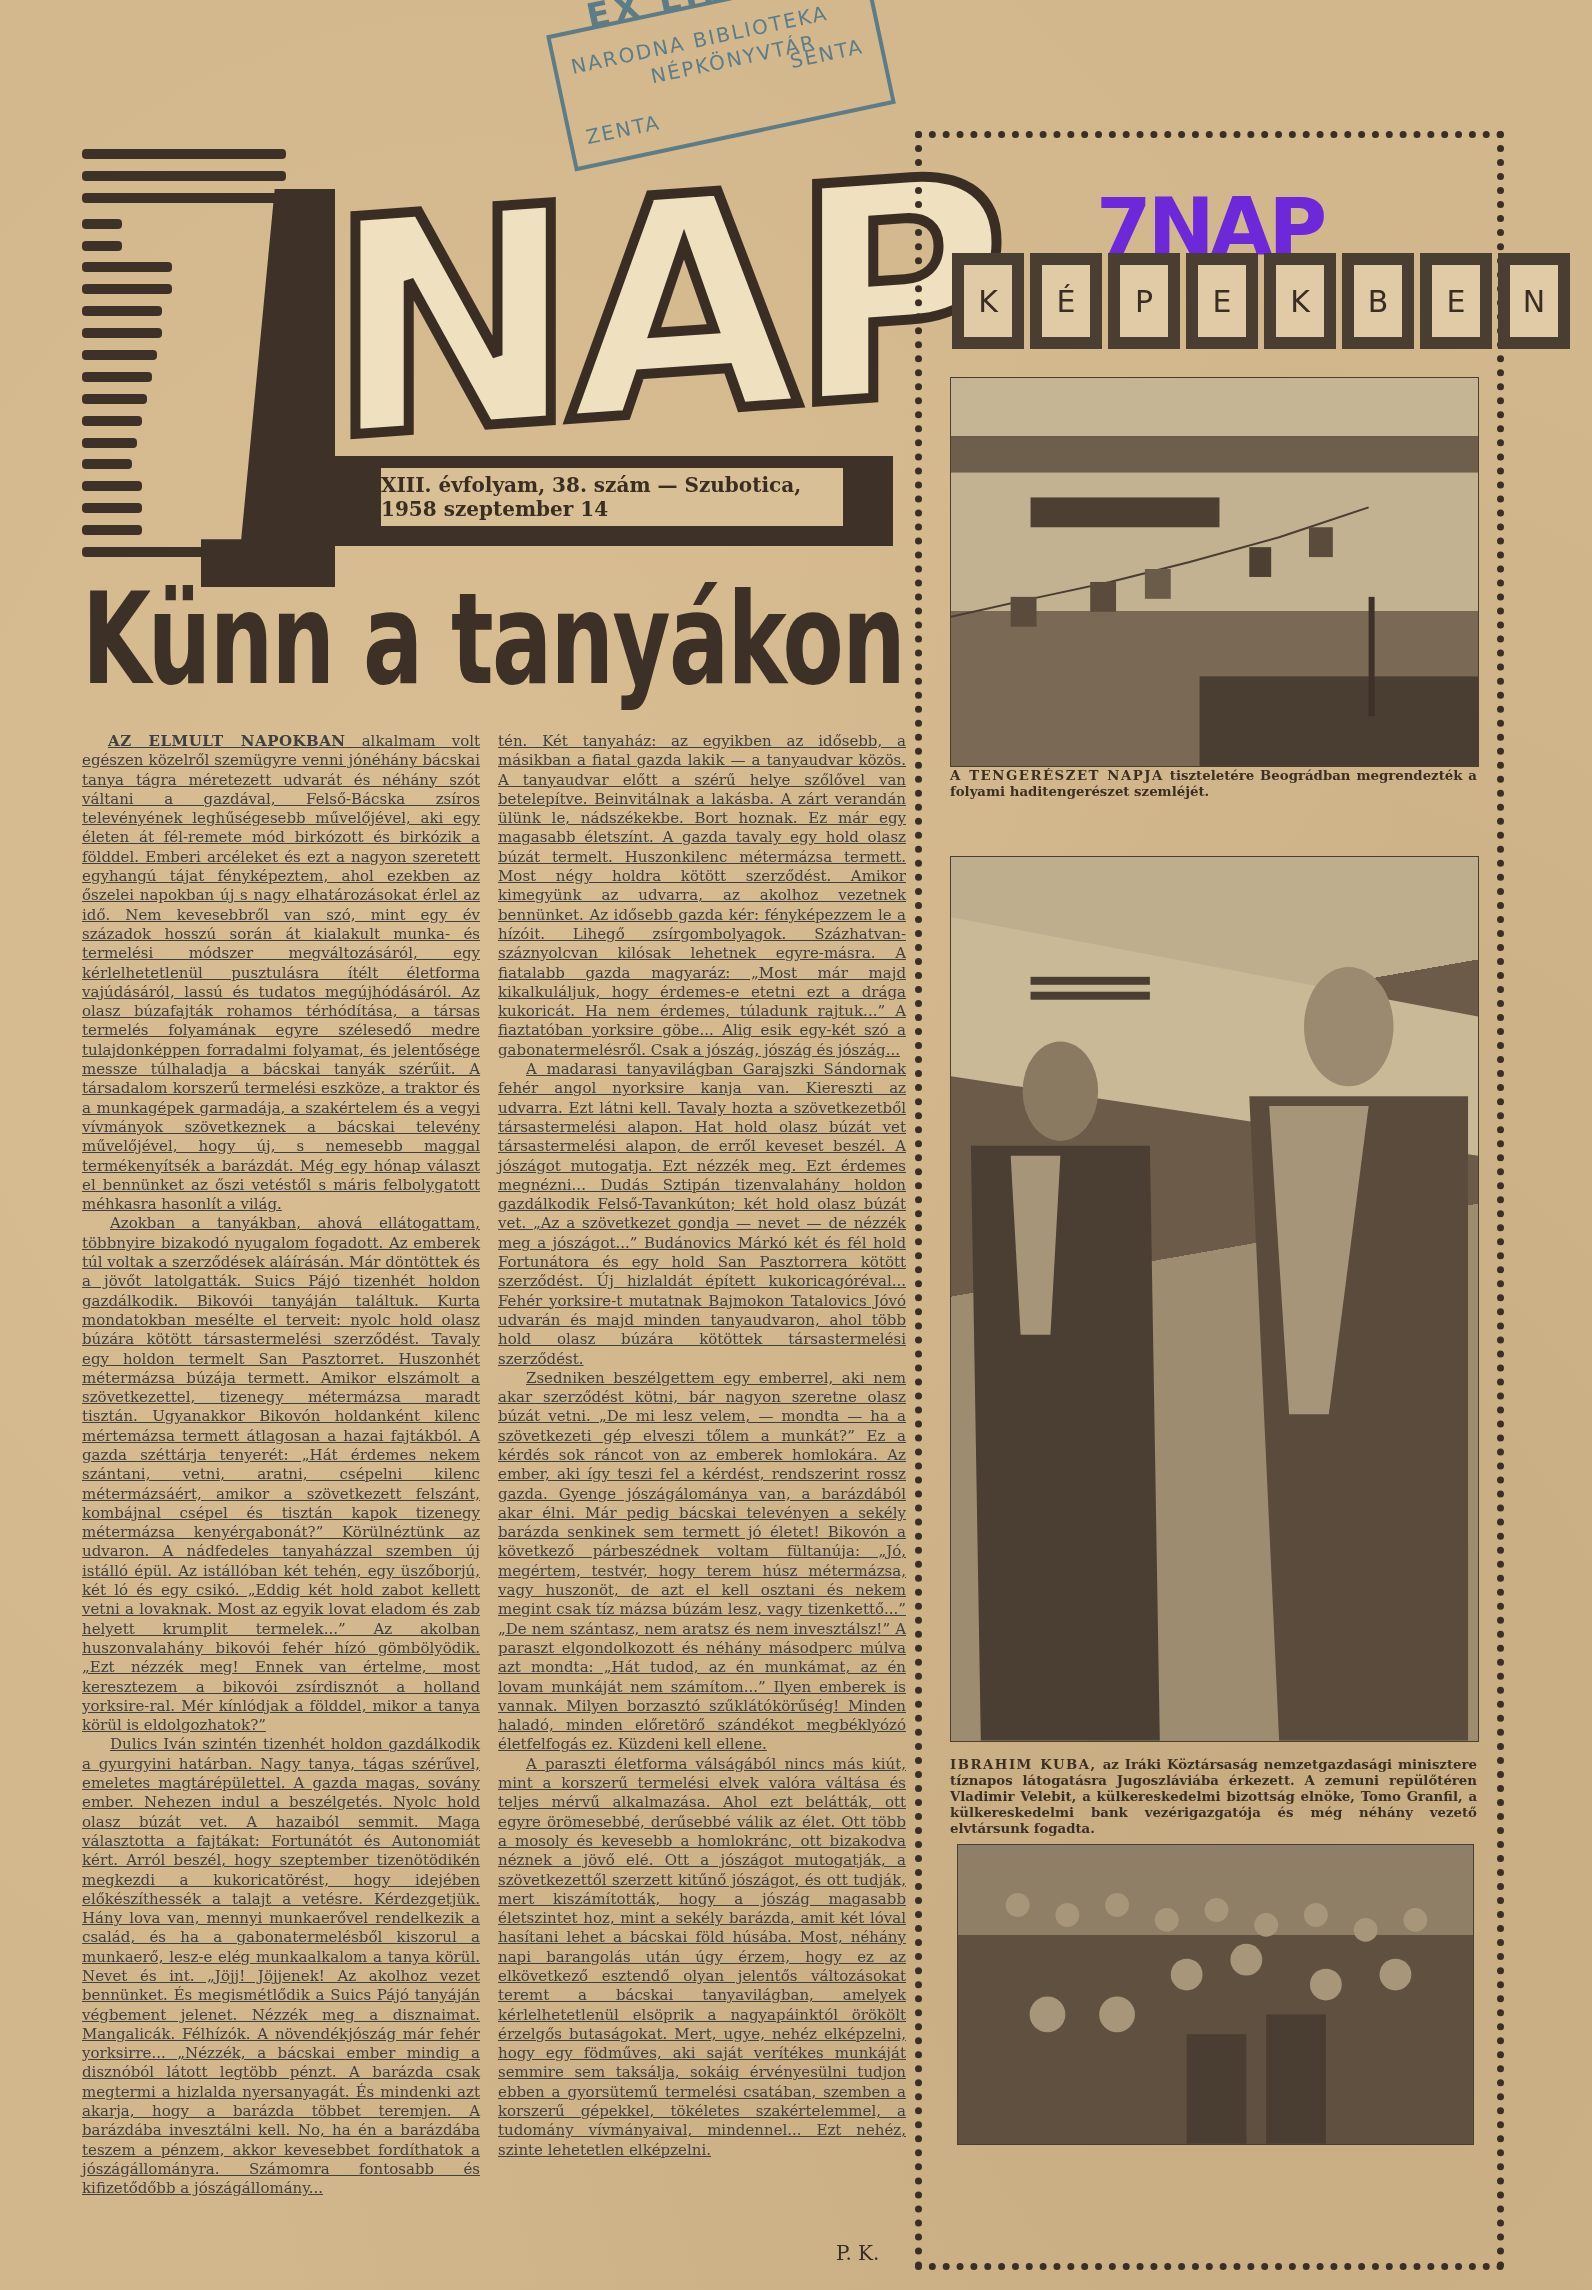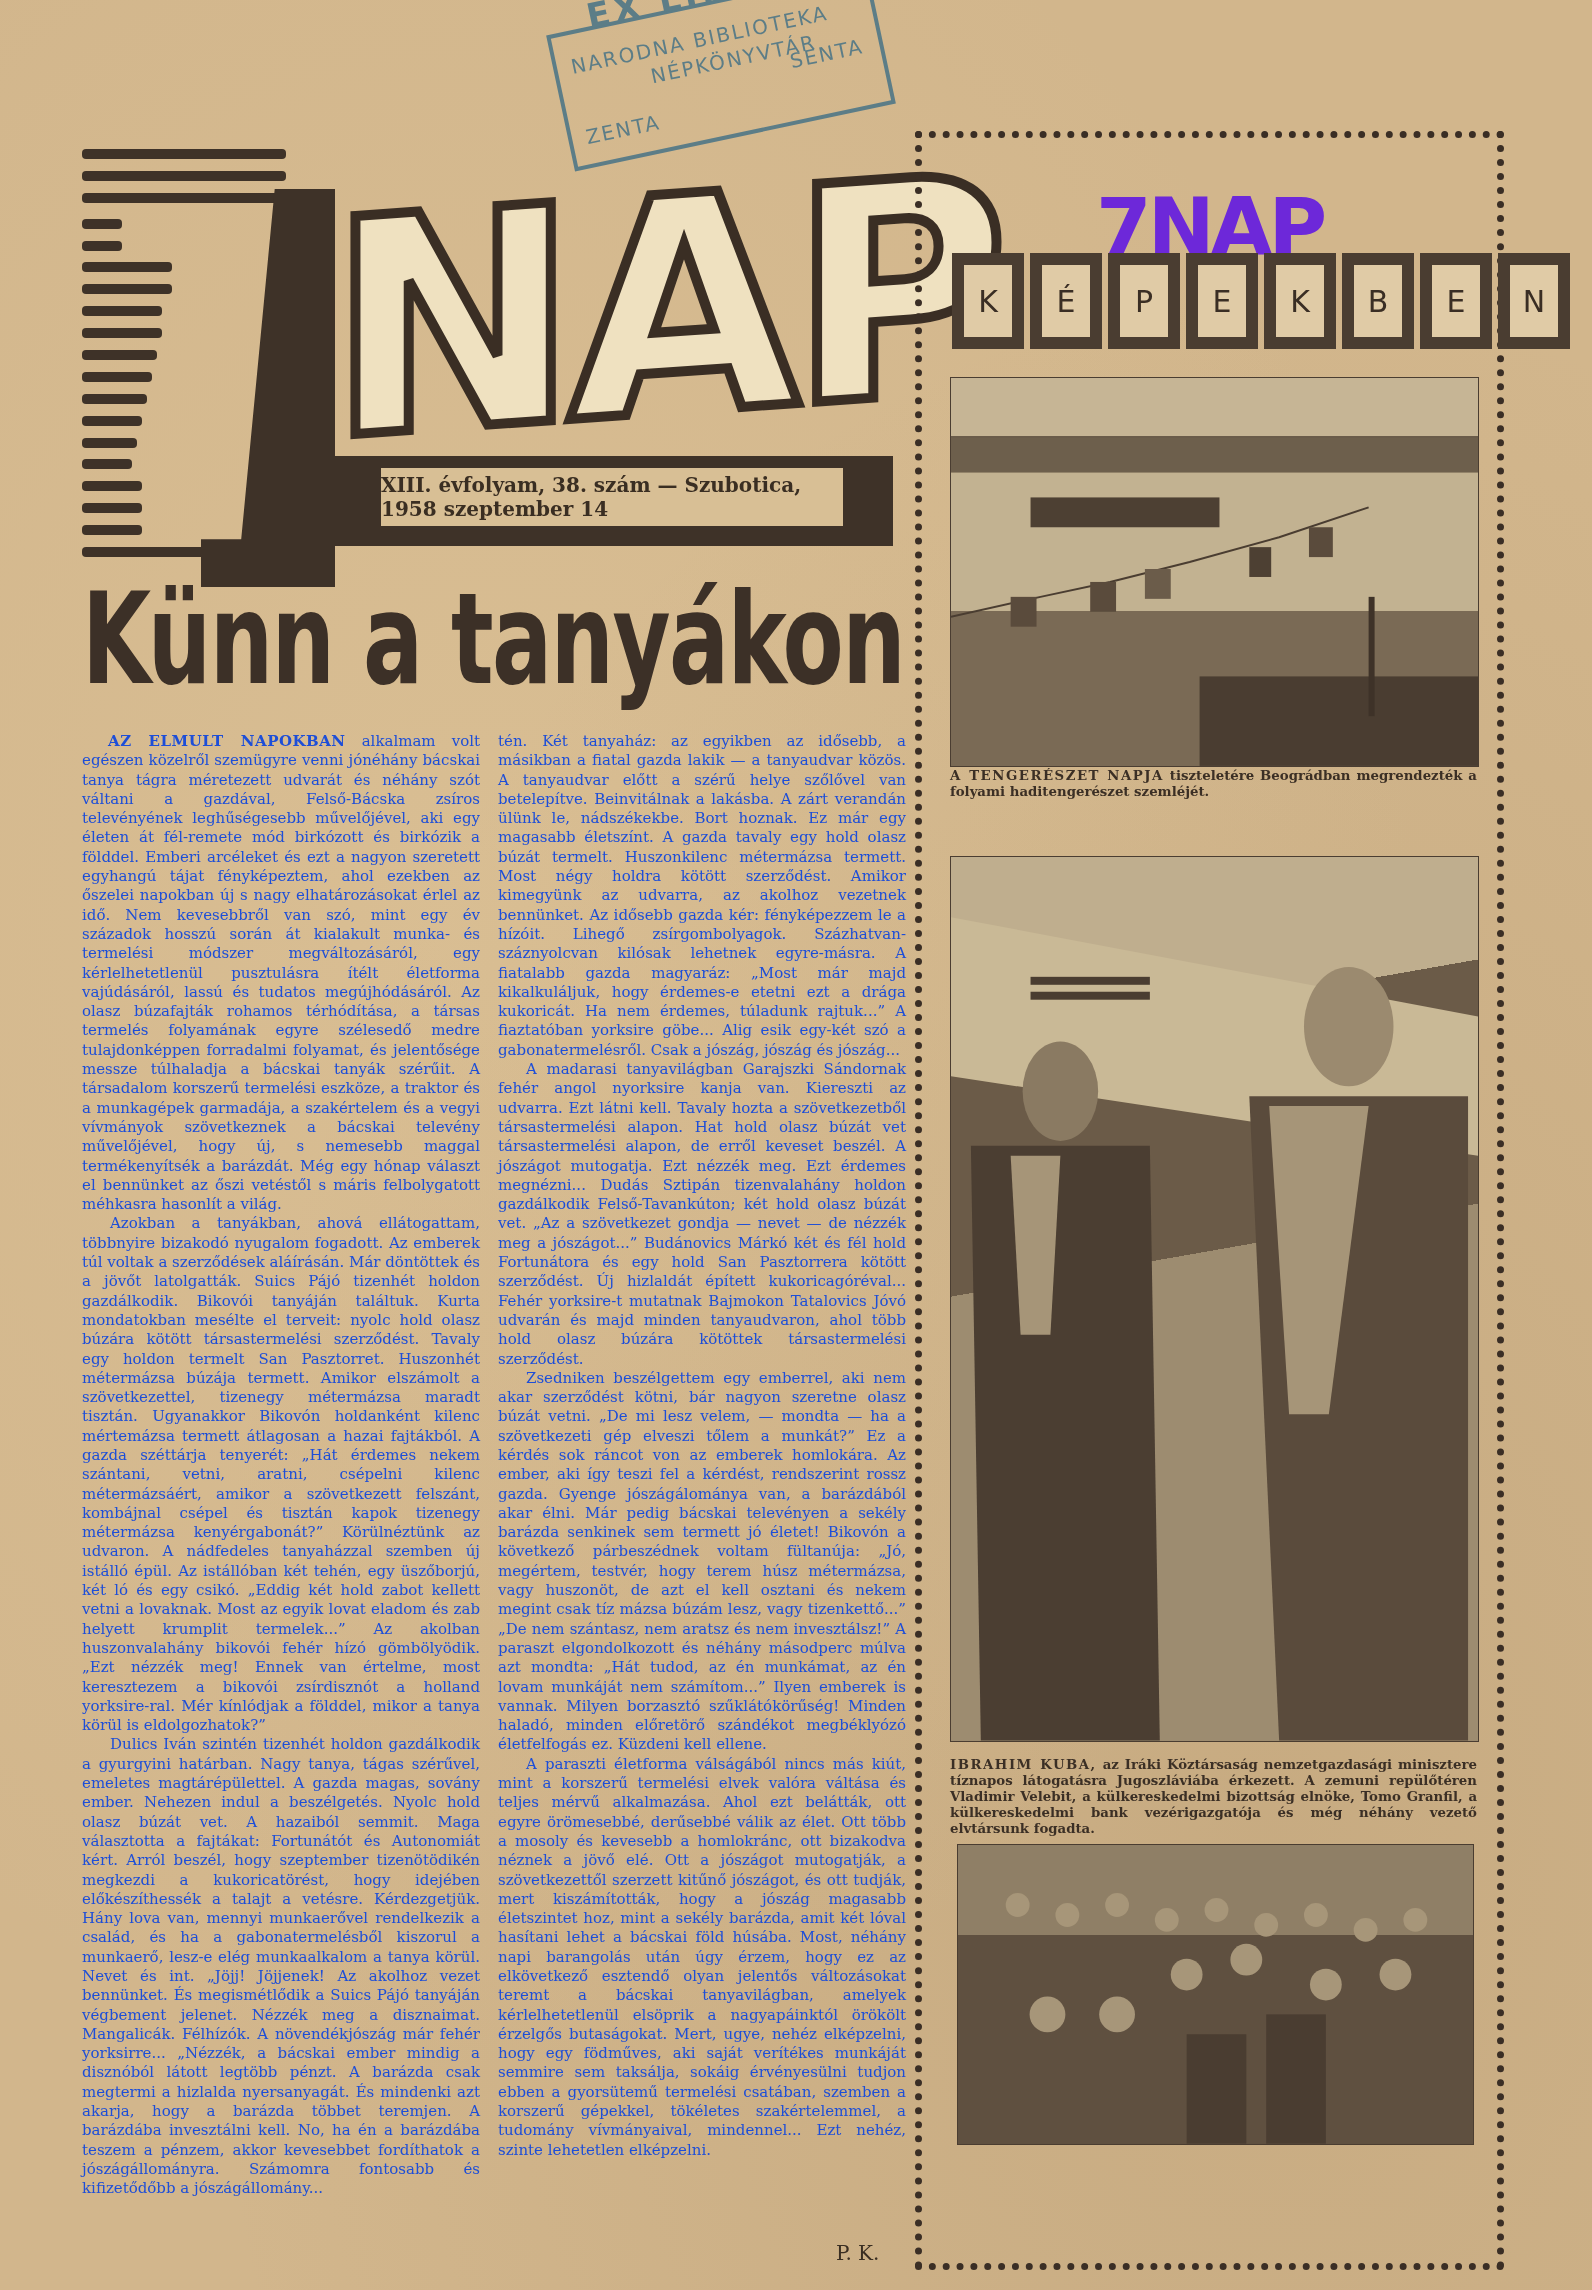--- a/index.html
+++ b/index.html
@@ -28,21 +28,21 @@
     color:#efe1c0;-webkit-text-stroke:10px #3a2e24;letter-spacing:-10px;transform:skewY(-4deg);}
   .issue-box{position:absolute;left:331px;top:456px;width:562px;height:90px;background:#3e3228;}
   .issue-inner{position:absolute;left:50px;top:12px;right:50px;bottom:20px;background:#d8bf95;
     display:flex;align-items:center;justify-content:center;font-size:20px;font-weight:bold;}
   .headline{position:absolute;left:82px;top:565px;width:816px;height:149px;
     font-family:"DejaVu Sans Condensed","DejaVu Sans",sans-serif;font-weight:bold;font-size:127px;
     line-height:149px;letter-spacing:-2px;color:#3c3027;transform:scaleX(.78);transform-origin:left top;
     white-space:nowrap;}
 
   
-  .col{position:absolute;font-size:15px;line-height:19.3px;text-align:justify;hyphens:auto;color:#1d4ed8;}
+  .col{position:absolute;font-size:15px;line-height:19.3px;text-align:justify;hyphens:auto;color:#404040;text-decoration:underline;}
   .col p{margin:0;text-indent:28px;}
   .col p.first{text-indent:26px;}
   .col1{left:82px;top:732px;width:398px;}
   .col2{left:498px;top:732px;width:408px;}
   .lead{font-weight:bold;letter-spacing:0.5px;}
   .sig{position:absolute;left:836px;top:2241px;font-weight:normal;font-size:20px;}
 
   
   .pics{position:absolute;left:915px;top:131px;width:589px;height:2139px;
     border:7px dotted #3a2e25;box-sizing:border-box;}

